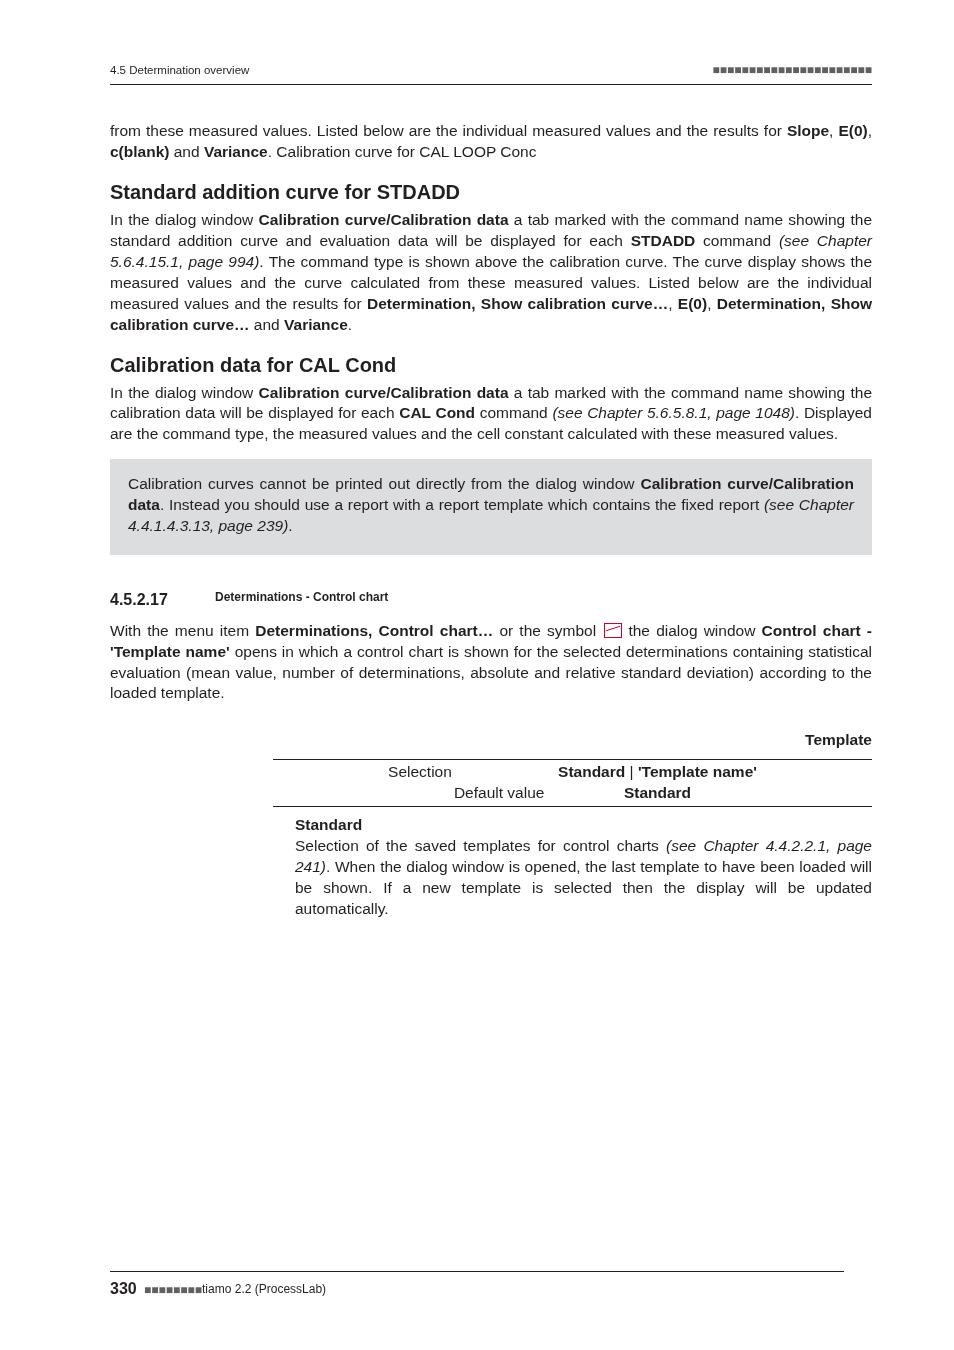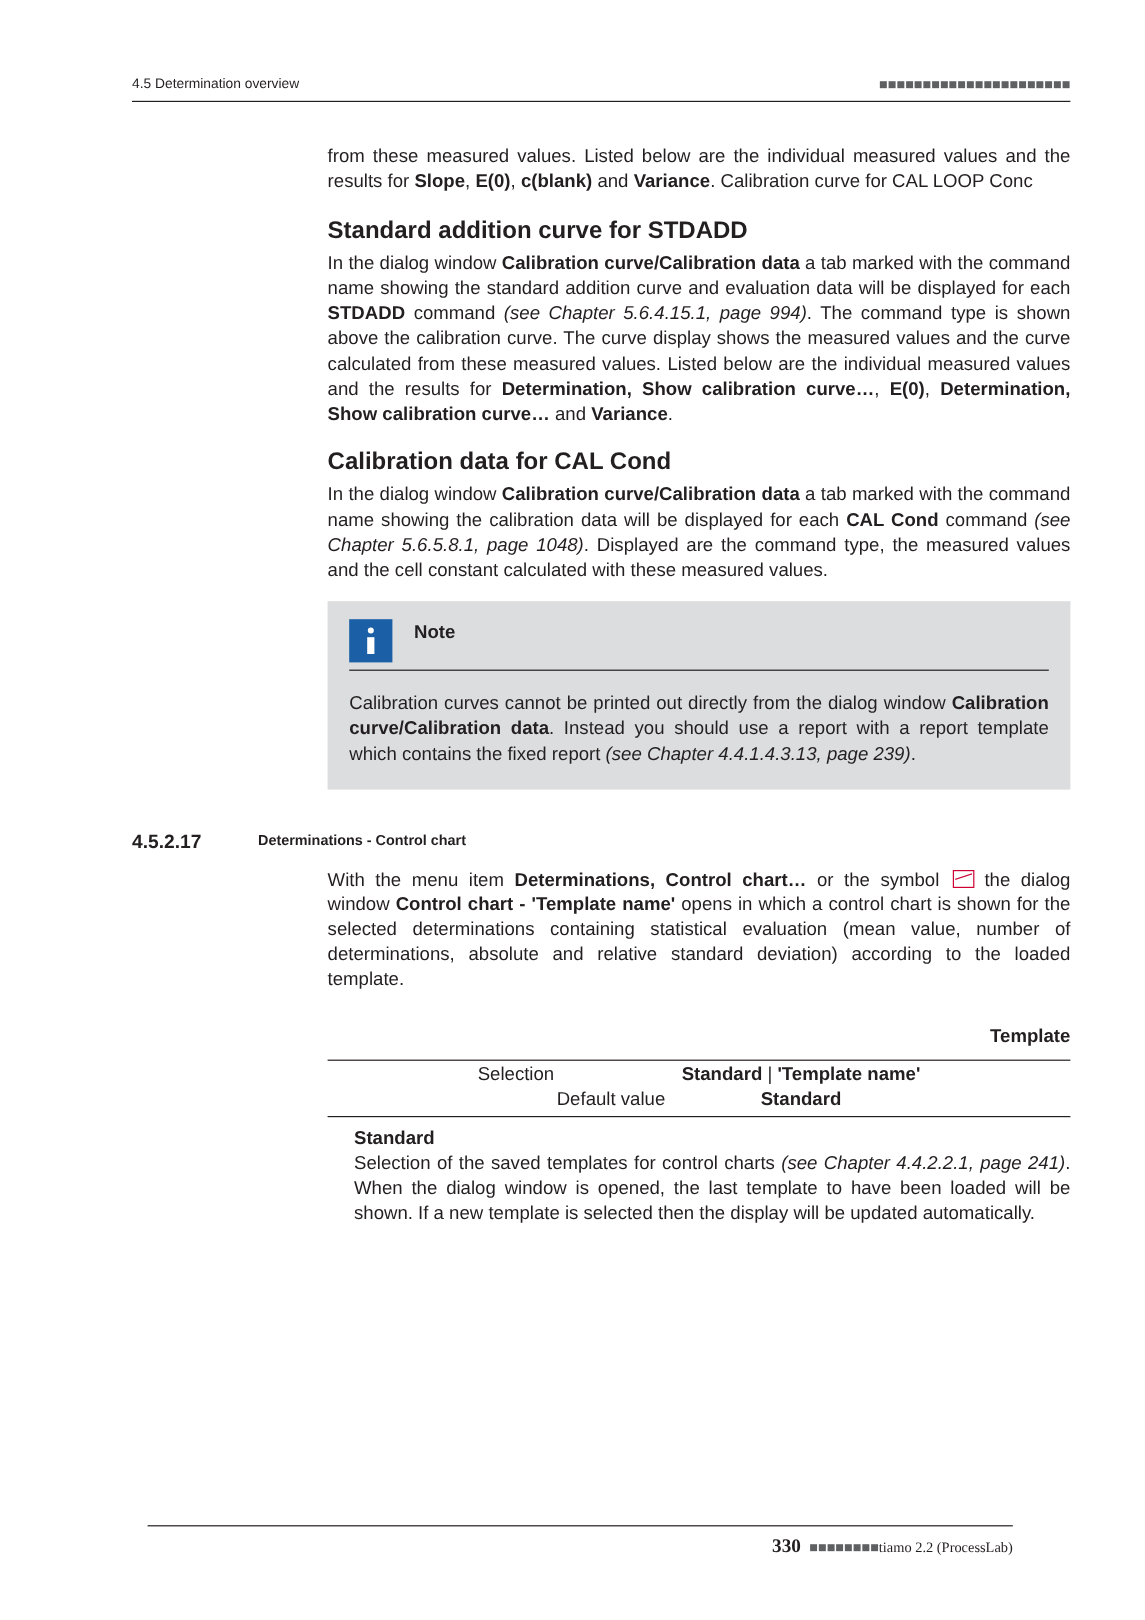--- a/index.html
+++ b/index.html
@@ -7,39 +7,38 @@
     font-family: "Segoe UI", "Helvetica Neue", Arial, sans-serif;
     background: #fff;
     width: 954px;
     height: 1350px;
     position: relative;
     color: #231f20;
     font-size: 15.5px;
     line-height: 1.35;
   }
   .page {
-    padding: 62px 62px 40px 110px;
+    padding: 62px 82px 40px 110px;
   }
   .header-row {
     display: flex;
     justify-content: space-between;
     align-items: flex-end;
     font-size: 11.5px;
     color: #231f20;
     padding-bottom: 6px;
     border-bottom: 1px solid #231f20;
     margin-bottom: 36px;
   }
   .dots {
     letter-spacing: 0px;
     color: #5f6062;
     font-size: 12px;
   }
   .content-col {
-    margin-left: 163px;
   }
   .body-p {
     margin-bottom: 10px;
     text-align: justify;
   }
   strong { font-weight: 700; }
   em { font-style: italic; }
   .h3-bold {
     font-weight: 700;
     font-size: 20px;
@@ -114,26 +113,25 @@
     padding: 2px 0;
     margin-bottom: 8px;
   }
   .param-table .row { display:flex;justify-content:center; }
   .param-table .k { width: 170px; }
   .param-table .v { }
   .sub-block { margin-left: 22px; }
   .sub-block .sub-title { font-weight:700; margin-top:4px; }
   .sub-block p { text-align: justify; }
   .footer-row {
-    position:absolute; left:123px; right:110px; bottom: 50px;
-    display:flex; justify-content:flex-end; align-items:center;
+    position:absolute; left:110px; right:110px; bottom: 50px;
+    display:flex; justify-content:flex-start; align-items:center;
     font-size: 12px;
     border-top: 1px solid #231f20;
     padding-top: 6px;
-    font-family: Liberation Serif, serif;
   }
   .footer-row .pnum { font-weight:700; font-size:16px; }
   .footer-row .pdots { color:#5f6062; letter-spacing:0px; font-size:12px; margin-left:4px;}
 </style>
 </head>
 <body>
 
 <div class="page">
 
   <div class="header-row">
@@ -150,26 +148,20 @@
     <p class="body-p">
       <span>In the dialog window </span><strong>Calibration curve/Calibration data</strong><span> a tab marked with the command name showing the standard addition curve and evalua­tion data will be displayed for each </span><strong>STDADD</strong><span> command </span><em>(see Chapter 5.6.4.15.1, page 994)</em><span>. The command type is shown above the calibration curve. The curve display shows the measured values and the curve calculated from these measured values. Listed below are the individual measured values and the results for </span><strong>Determination, Show calibration curve…</strong><span>, </span><strong>E(0)</strong><span>, </span><strong>Determination, Show calibration curve…</strong><span> and </span><strong>Variance</strong><span>.</span>
     </p>
 
     <div class="h3-bold">Calibration data for CAL Cond</div>
     <p class="body-p">
       <span>In the dialog window </span><strong>Calibration curve/Calibration data</strong><span> a tab marked with the command name showing the calibration data will be displayed for each </span><strong>CAL Cond</strong><span> command </span><em>(see Chapter 5.6.5.8.1, page 1048)</em><span>. Displayed are the command type, the measured values and the cell constant calculated with these measured values.</span>
     </p>
 
     <div class="note-box">
-      <div class="note-head">
-        <div class="note-icon">
-            <div class="note-icon-inner"></div>
-          </div>
-        <div class="note-label">Note</div>
-      </div>
       <div class="note-body">
         <p>
           <span>Calibration curves cannot be printed out directly from the dialog window </span><strong>Calibration curve/Calibration data</strong><span>. Instead you should use a report with a report template which contains the fixed report </span><em>(see Chapter 4.4.1.4.3.13, page 239)</em><span>.</span>
         </p>
       </div>
     </div>
   </div>
 
   <div class="sec-row">
     <div class="sec-num">4.5.2.17</div>

